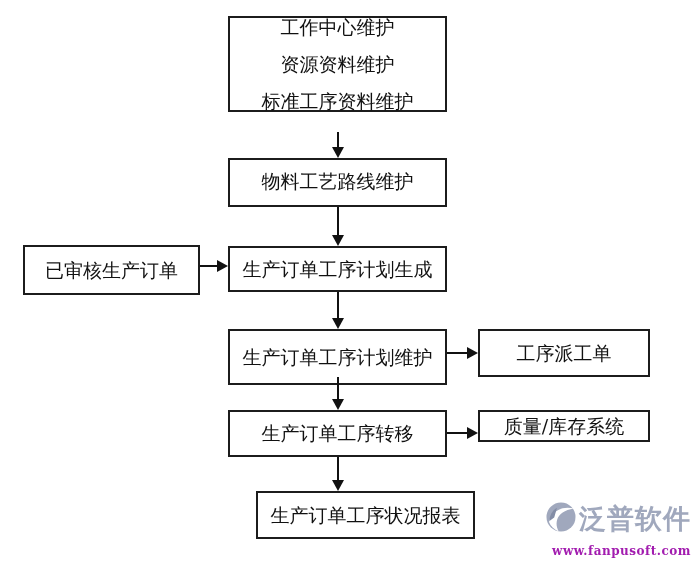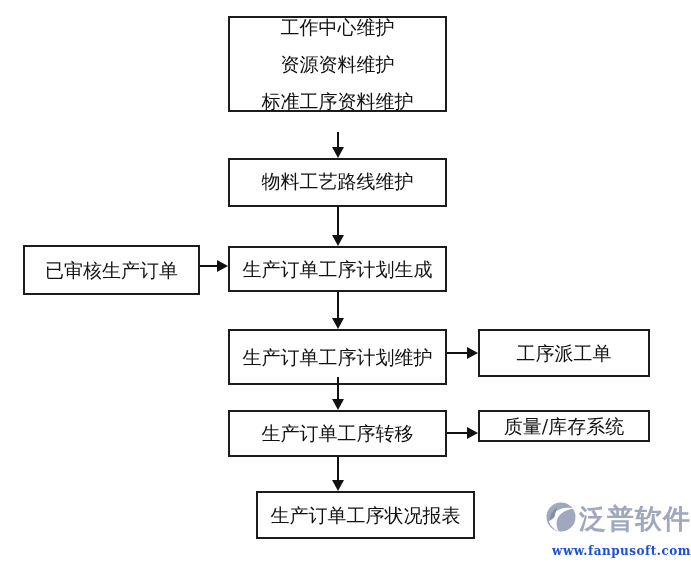--- a/index.html
+++ b/index.html
@@ -69,21 +69,21 @@
     font-size: 27px;
     font-weight: bold;
     color: #a0a8bd;
     letter-spacing: 1px;
     white-space: nowrap;
     font-family: "DejaVu Serif", "Liberation Serif", serif;
   }
   .logo-url {
     font-size: 12px;
     font-weight: bold;
-    color: #1d4ed8;
+    color: #a21caf;
     text-align: center;
     letter-spacing: 0.5px;
     font-family: "DejaVu Serif", "Liberation Serif", serif;
     margin-top: 1px;
   }
 </style>
 </head>
 <body>
 
 <div class="canvas">

